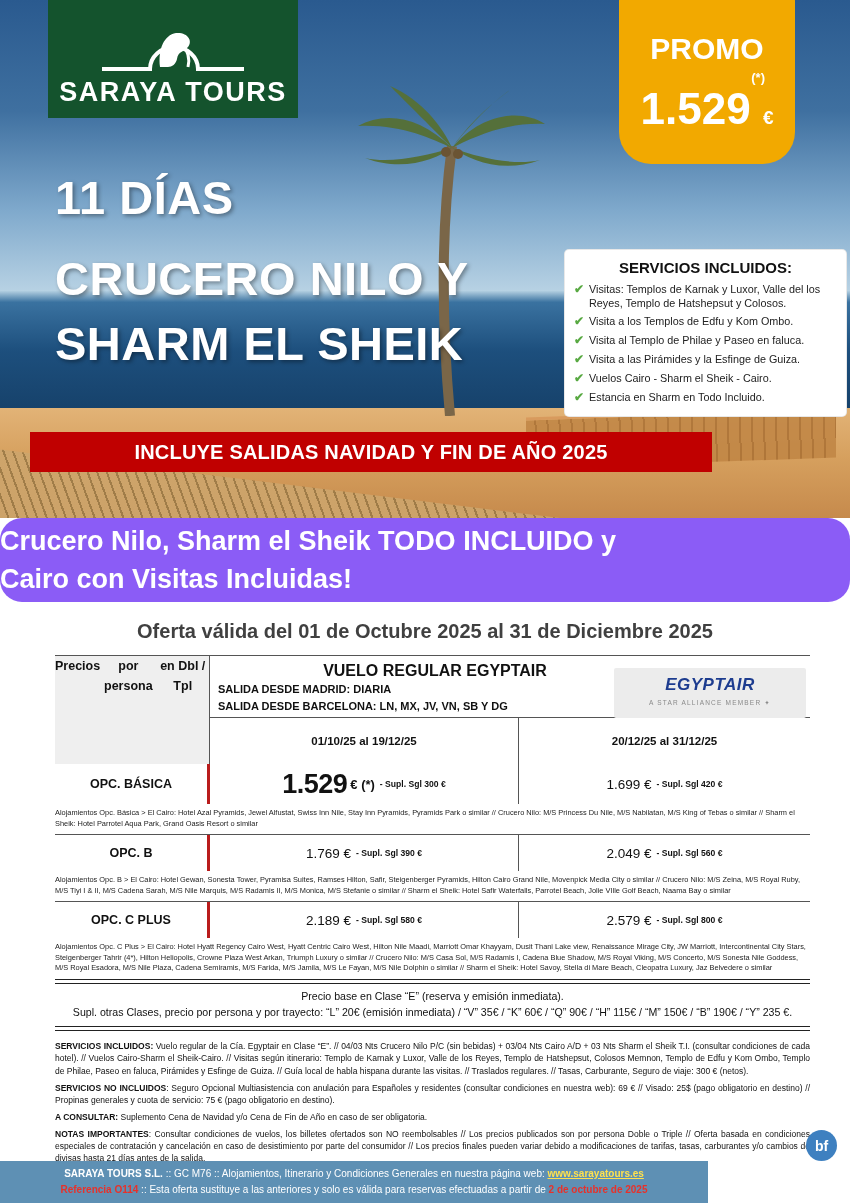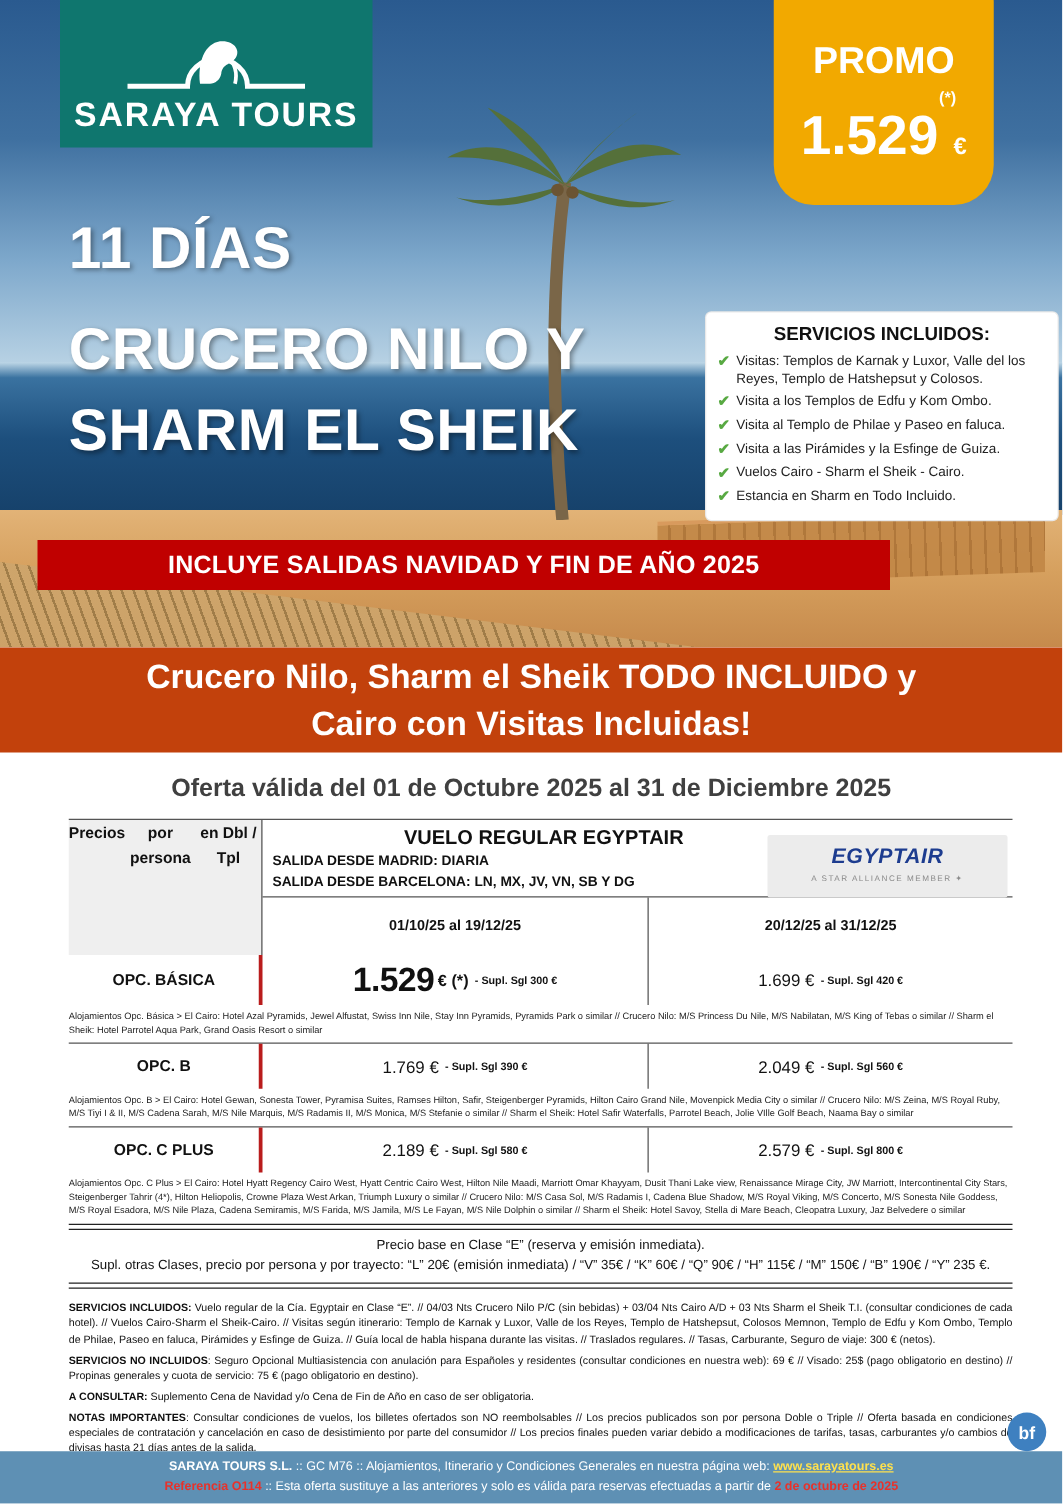--- a/index.html
+++ b/index.html
@@ -16,21 +16,21 @@
        background:linear-gradient(180deg,#e2b377 0%,#d6a05e 45%,#c68a4c 100%);}
   .deck{position:absolute;top:412px;right:14px;width:310px;height:48px;opacity:.85;
        background:repeating-linear-gradient(88deg,#c08544 0 10px,#a96f33 10px 12px);
        transform:skewY(-2deg);border-top:3px solid #d7975a;}
   .straw{position:absolute;top:442px;left:0;width:560px;height:76px;opacity:.9;
        background:repeating-linear-gradient(70deg,#cda56c 0 7px,#9b7a47 7px 9px);
        clip-path:polygon(0 10%,100% 100%,0 100%);}
   .palm{position:absolute;top:86px;left:330px;width:240px;height:330px;}
 
   
-  .brand{position:absolute;top:0;left:48px;width:250px;height:118px;background:#0f766e;
+  .brand{position:absolute;top:0;left:48px;width:250px;height:118px;background:#14532d;
          display:flex;flex-direction:column;align-items:center;justify-content:flex-end;
          padding-bottom:10px;box-sizing:border-box;}
   .brand-name{color:#fff;font-weight:bold;font-size:27px;letter-spacing:1.5px;}
 
   
   .promo{position:absolute;top:-30px;right:55px;width:176px;height:194px;background:#f2a900;
          border-radius:32px;color:#fff;box-sizing:border-box;}
   .promo-label{margin-top:62px;text-align:center;font-size:30px;font-weight:bold;}
   .promo-ast{text-align:right;padding-right:30px;font-size:13px;font-weight:bold;margin-top:4px;}
   .promo-price{text-align:center;font-size:44px;font-weight:bold;line-height:1.0;margin-top:2px;}
@@ -45,23 +45,23 @@
   .services{position:absolute;left:565px;top:250px;width:281px;background:#fff;border-radius:4px;
             padding:9px 9px 7px 9px;box-sizing:border-box;box-shadow:0 0 0 1px #e8e8e8;}
   .services-title{text-align:center;font-weight:bold;font-size:15px;color:#111;margin-bottom:6px;}
   .svc{display:flex;font-size:10.8px;line-height:1.3;margin-bottom:3.5px;color:#222;}
   .check{color:#58a942;font-weight:bold;margin-right:5px;font-size:12px;flex:0 0 auto;}
 
   
   .banner1{position:absolute;left:30px;top:432px;width:682px;height:40px;background:#c00000;
            color:#fff;font-weight:bold;font-size:20px;display:flex;align-items:center;
            justify-content:center;letter-spacing:.2px;}
-  .banner2{position:absolute;left:0;top:518px;width:850px;height:84px;background:#c2410c;
-           color:#fff;text-align:center;font-weight:bold;font-size:27px;line-height:1.4;
-           padding-top:5px;box-sizing:border-box;}
+  .banner2{position:absolute;left:0;top:518px;width:850px;height:84px;background:#8b5cf6;
+           color:#fff;font-weight:bold;font-size:27px;line-height:1.4;
+           padding-top:5px;box-sizing:border-box;border-radius:22px;}
 
   
   .lower{position:absolute;top:606px;left:0;width:850px;}
   .offer{margin:14px 0 12px 0;text-align:center;font-weight:bold;font-size:20px;color:#404040;}
 
   .pricing{margin-left:55px;width:755px;color:#111;border-top:1.5px solid #555;}
   .hdr{display:flex;}
   .corner{width:155px;background:#efefef;border-right:1px solid #555;display:flex;
           flex-direction:row;justify-content:center;text-align:center;font-weight:bold;
           font-size:12.5px;line-height:1.6;height:108px;box-sizing:border-box;}
@@ -95,21 +95,21 @@
   .base{text-align:center;font-size:10.6px;line-height:1.5;padding:5px 0 6px 0;color:#111;}
 
   .fine{margin:9px 40px 0 55px;width:755px;}
   .para{font-size:8.5px;line-height:1.42;text-align:justify;color:#111;margin-bottom:5px;}
   .para .lbl{font-weight:bold;}
 
   .bf{position:absolute;right:13px;top:1116px;width:31px;height:31px;border-radius:50%;
       background:#3e80c0;color:#fff;font-weight:bold;font-size:14px;display:flex;
       align-items:center;justify-content:center;margin-top:14px;}
 
-  .footer{position:absolute;left:0;bottom:0;width:850px;height:42px;background:#5e90b4;
+  .footer{position:absolute;left:0;bottom:0;width:708px;height:42px;background:#5e90b4;
           color:#fff;text-align:center;font-size:10px;line-height:1.55;padding-top:5px;
           box-sizing:border-box;}
   .f-bold{font-weight:bold;}
   .f-link{color:#ffe14d;text-decoration:underline;font-weight:bold;cursor:pointer;}
   .f-red{color:#e8312a;font-weight:bold;}
 </style>
 </head>
 <body>
 
 <div class="page">

